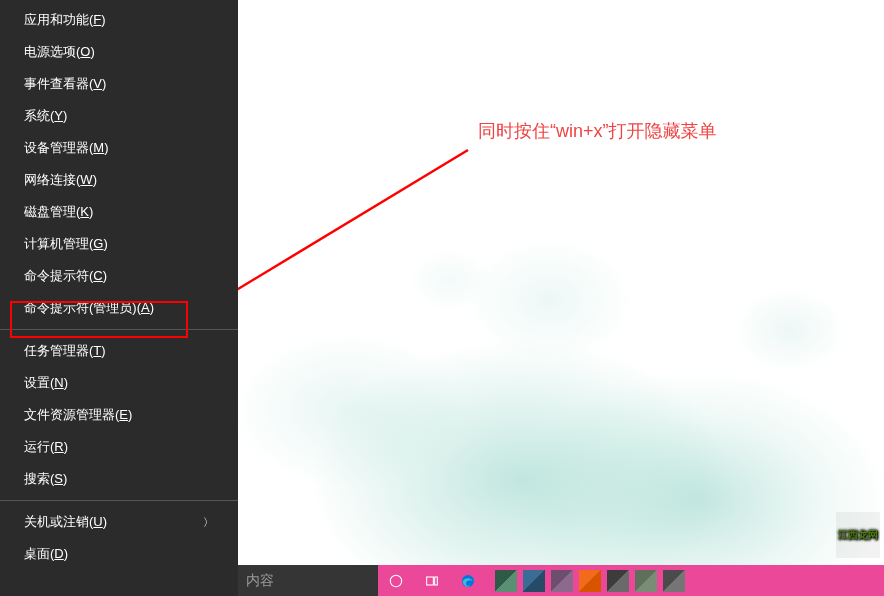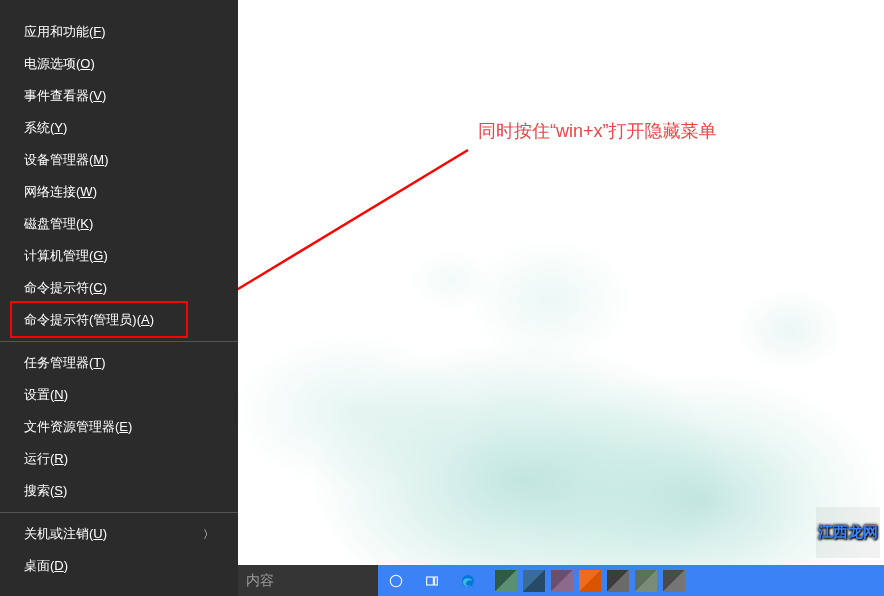--- a/index.html
+++ b/index.html
@@ -15,21 +15,21 @@
         radial-gradient(ellipse 80px 60px at 790px 330px, rgba(170,220,210,0.22) 0%, transparent 70%),
         radial-gradient(ellipse 60px 45px at 450px 280px, rgba(190,232,224,0.2) 0%, transparent 70%),
         #ffffff;
     }
     
     .context-menu {
       position: absolute; left: 0; top: 0; width: 238px; height: 596px;
       background: #2b2b2b; color: #fff; z-index: 10;
       display: flex; flex-direction: column;
     }
-    .menu-section { padding-top: 16px; }
+    .menu-section { padding-top: 4px; }
     .menu-item {
       padding: 0 24px; height: 32px; display: flex; align-items: center; justify-content: space-between;
       font-size: 13px; cursor: pointer; color: #fff; white-space: nowrap;
     }
     .menu-sep { height: 1px; background: #555; margin: 5px 0; }
     .menu-item .chevron { color: #fff; font-size: 11px; }
     .underline-hotkey { text-decoration: underline; }
     
     .highlight-box {
       position: absolute; left: 10px; top: 301px; width: 178px; height: 37px;
@@ -37,36 +37,36 @@
     }
     
     .annotation-arrow { position: absolute; z-index: 8; pointer-events: none; }
     .annotation-text {
       position: absolute; left: 478px; top: 117px; color: #ef4444; font-size: 18px; line-height: 28px; z-index: 8; white-space: nowrap;
       font-weight: 400;
     }
     
     .taskbar {
       position: absolute; left: 238px; bottom: 0; right: 0; height: 31px;
-      background: #3b82f6; display: flex; align-items: center; z-index: 15;
+      background: #ec4899; display: flex; align-items: center; z-index: 15;
     }
     .search-placeholder {
       width: 140px; height: 31px; background: #353535; color: #9a9a9a; font-size: 14px;
       display: flex; align-items: center; padding-left: 8px; margin-left: 0;
     }
     .tb-icon {
       width: 36px; height: 31px; display: flex; align-items: center; justify-content: center; color: #fff;
       cursor: pointer;
     }
     .tb-icon svg { width: 16px; height: 16px; }
     .tb-tile { width: 22px; height: 22px; margin: 0 3px; }
     
     .watermark {
       position: absolute; right: 4px; bottom: 38px; z-index: 30;
-      font-size: 15px; font-weight: 600; color: #3b82f6;
+      font-size: 10px; font-weight: 600; color: #4d7c0f;
       text-shadow: 0 0 3px #000, 0 0 3px #000, 1px 1px 2px #000;
       background: rgba(0,0,0,0.05); padding: 16px 2px;
     }
   </style>
 </head>
 <body>
 
 <div class="desktop-bg"></div>
 
 <div class="context-menu">

